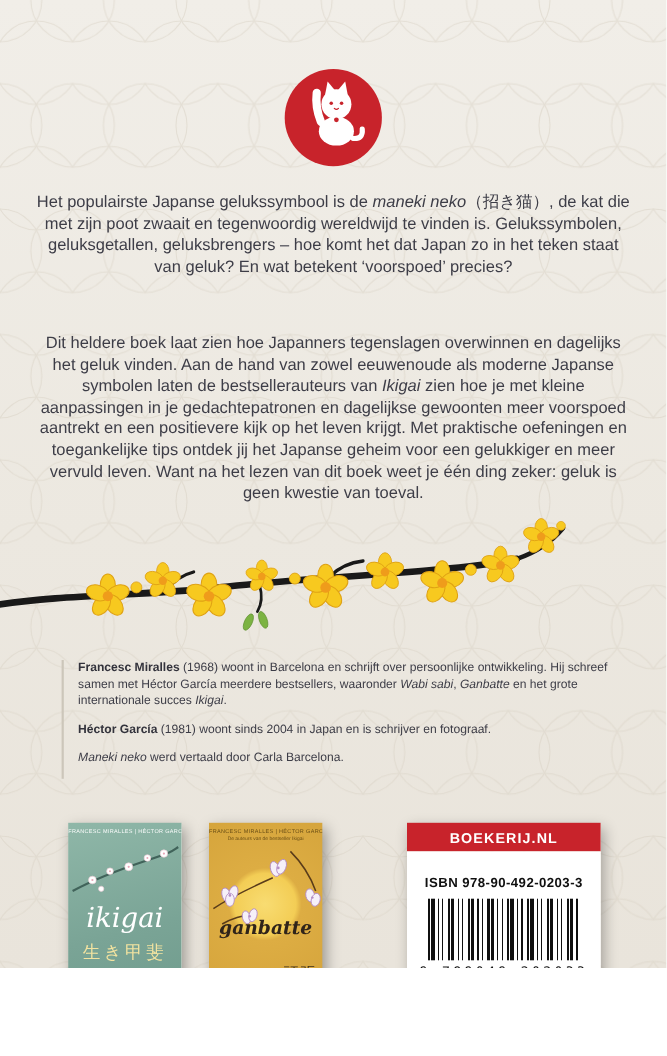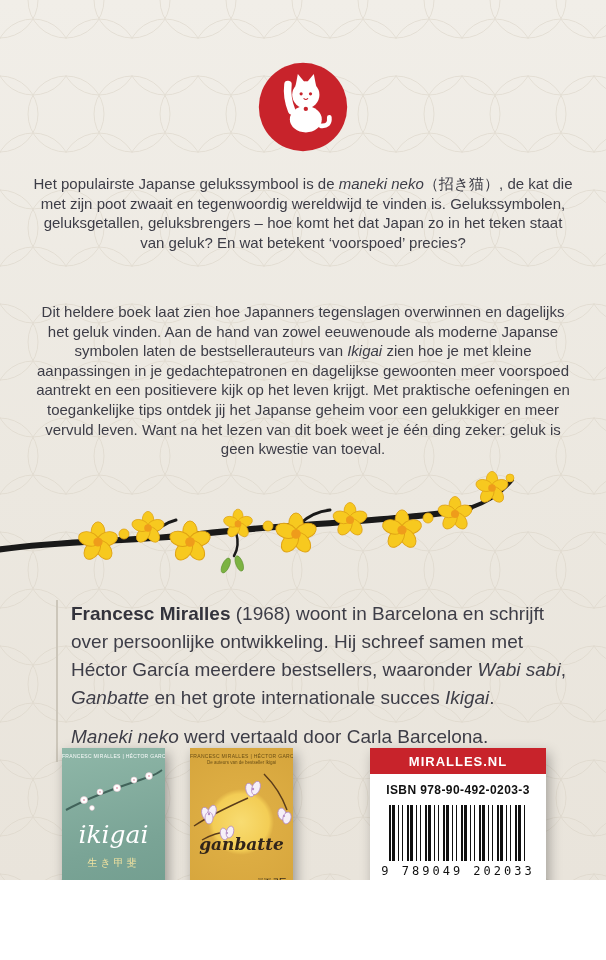--- a/index.html
+++ b/index.html
@@ -17,21 +17,21 @@
     position:absolute;left:33px;width:540px;text-align:center;
     font-size:15px;line-height:19.6px;margin:0;
   }
   .intro{top:174px;}
   .blurb{top:302px;}
   .intro i,.blurb i{font-style:italic;}
 
   .branch{position:absolute;top:466px;left:0;display:block;}
 
   .bios{position:absolute;top:600px;left:56px;width:498px;border-left:2px solid #ccc6ba;padding-left:13px;}
-  .bios p{margin:0 0 11px;font-size:19px;line-height:28px;}
+  .bios p{margin:0 0 11px;font-size:11px;line-height:15px;}
   .bios b{font-weight:bold;color:#33333c;}
   .bios i{font-style:italic;}
 
   .cover{position:absolute;top:748px;width:103px;height:178px;box-shadow:3px 5px 12px rgba(0,0,0,.35);overflow:hidden;}
   .cover-ikigai{left:62px;background:linear-gradient(165deg,#8fb7a8 0%,#7aa496 55%,#6e9a8b 100%);}
   .cover-ganbatte{left:190px;background:radial-gradient(circle at 51px 74px,#f8dc72 0,#f3cd55 28px,#ddad43 33px,#d2a139 100%);}
 
   .cov-authors{position:absolute;top:5px;left:0;width:100%;text-align:center;font-size:5px;letter-spacing:.3px;white-space:nowrap;}
   .cover-ikigai .cov-authors{color:rgba(255,255,255,.95);}
   .cover-ganbatte .cov-authors{color:#6b4f15;}
@@ -39,36 +39,36 @@
 
   .cov-art{position:absolute;left:0;}
   .cover-ikigai .cov-art{top:16px;}
   .cover-ganbatte .cov-art{top:18px;}
 
   .cov-title{position:absolute;left:0;width:100%;text-align:center;font-family:"DejaVu Serif",serif;font-style:italic;}
   .cover-ikigai .cov-title{top:72px;font-size:25px;color:#ffffff;}
   .cover-ganbatte .cov-title{top:86px;font-size:17px;font-weight:bold;color:#30241a;}
 
   .cov-kanji{position:absolute;left:0;width:100%;text-align:center;}
-  .cover-ikigai .cov-kanji{top:108px;font-size:10px;letter-spacing:3px;color:#f2e3a0;}
+  .cover-ikigai .cov-kanji{top:108px;font-size:16px;letter-spacing:3px;color:#f2e3a0;}
   .cover-ganbatte .cov-kanji{top:128px;font-size:14px;letter-spacing:2px;color:#3a2d18;margin-left:48px;}
 
   .cov-subtitle{position:absolute;bottom:15px;left:9px;right:9px;text-align:center;font-size:5.5px;line-height:7.5px;}
   .cover-ikigai .cov-subtitle{color:#ffffff;}
   .cover-ganbatte .cov-subtitle{color:#53401d;}
 
   .bmark{position:absolute;bottom:4px;left:50%;transform:translateX(-50%);width:8px;height:8px;
     display:flex;align-items:center;justify-content:center;font-size:6px;font-weight:bold;}
   .cover-ikigai .bmark{background:#ffffff;color:#6e9a8b;}
   .cover-ganbatte .bmark{background:#53401d;color:#f3cd55;}
 
   .pubblock{position:absolute;top:748px;left:370px;width:176px;box-shadow:3px 5px 12px rgba(0,0,0,.3);}
   .pub-header{height:26px;background:#c8232b;color:#fff;font-weight:bold;font-size:13px;letter-spacing:1px;
     display:flex;align-items:center;justify-content:center;}
-  .pub-body{background:#ffffff;height:130px;box-sizing:border-box;padding-top:9px;text-align:center;}
+  .pub-body{background:#ffffff;height:130px;box-sizing:border-box;padding-top:21px;text-align:center;}
   .isbn{font-size:12px;font-weight:bold;color:#101010;letter-spacing:.4px;}
   .barcode{width:138px;height:56px;margin:8px auto 3px;
     background:repeating-linear-gradient(90deg,#101010 0 2px,#fff 2px 3px,#101010 3px 6px,#fff 6px 9px,#101010 9px 10px,#fff 10px 13px,#101010 13px 14px,#fff 14px 18px);}
   .digits{font-family:"DejaVu Sans Mono",monospace;font-size:12px;color:#101010;letter-spacing:3px;}
   .pub-footer{height:22px;background:#c8232b;color:#fff;font-weight:normal;font-size:12px;letter-spacing:1px;
     display:flex;align-items:center;justify-content:center;}
 </style>
 </head>
 <body>
 
@@ -152,20 +152,21 @@
       <use href="#bloom" transform="translate(455,48) scale(1)"></use>
       <use href="#bloom" transform="translate(492,22) scale(0.95)"></use>
       <use href="#budg" transform="translate(124,68)"></use>
       <use href="#budg" transform="translate(268,60)"></use>
       <use href="#budg" transform="translate(428,52)"></use>
       <use href="#budg" transform="translate(510,12) scale(0.8)"></use>
     </svg>
 
     <div class="bios">
       <p><b>Francesc Miralles</b><span> (1968) woont in Barcelona en schrijft over persoonlijke ontwikkeling. Hij schreef samen met Héctor García meerdere bestsellers, waaronder </span><i>Wabi sabi</i><span>, </span><i>Ganbatte</i><span> en het grote internationale succes </span><i>Ikigai</i><span>.</span></p>
+      <p><b>Héctor García</b><span> (1981) woont sinds 2004 in Japan en is schrijver en fotograaf.</span></p>
       <p><i>Maneki neko</i><span> werd vertaald door Carla Barcelona.</span></p>
     </div>
 
     <div class="cover cover-ikigai">
       <div class="cov-authors">FRANCESC MIRALLES | HÉCTOR GARCÍA</div>
       <svg class="cov-art" width="103" height="50" viewBox="0 0 103 50" aria-hidden="true">
         <path d="M4,46 C26,34 48,26 72,18 S94,10 100,6" stroke="#41635a" stroke-width="2" fill="none"></path>
         <g fill="#ffffff" stroke="#e8c9d2" stroke-width="0.6">
           <circle cx="22" cy="36" r="3.5"></circle>
             <circle cx="38" cy="28" r="3"></circle>
@@ -215,21 +216,21 @@
             <circle cx="37" cy="67" r="1.1"></circle>
         </g>
       </svg>
       <div class="cov-title">ganbatte</div>
       <div class="cov-kanji">頑張って</div>
       <div class="cov-subtitle">De Japanse kunst van de veerkracht</div>
       <div class="bmark">B</div>
     </div>
 
     <div class="pubblock">
-      <div class="pub-header">MIRALLES.NL</div>
+      <div class="pub-header">BOEKERIJ.NL</div>
       <div class="pub-body">
         <div class="isbn">ISBN 978-90-492-0203-3</div>
         <div class="barcode"></div>
         <div class="digits">9 789049 202033</div>
       </div>
       <div class="pub-footer">NUR 770</div>
     </div>
 
   </div>
 </div>

